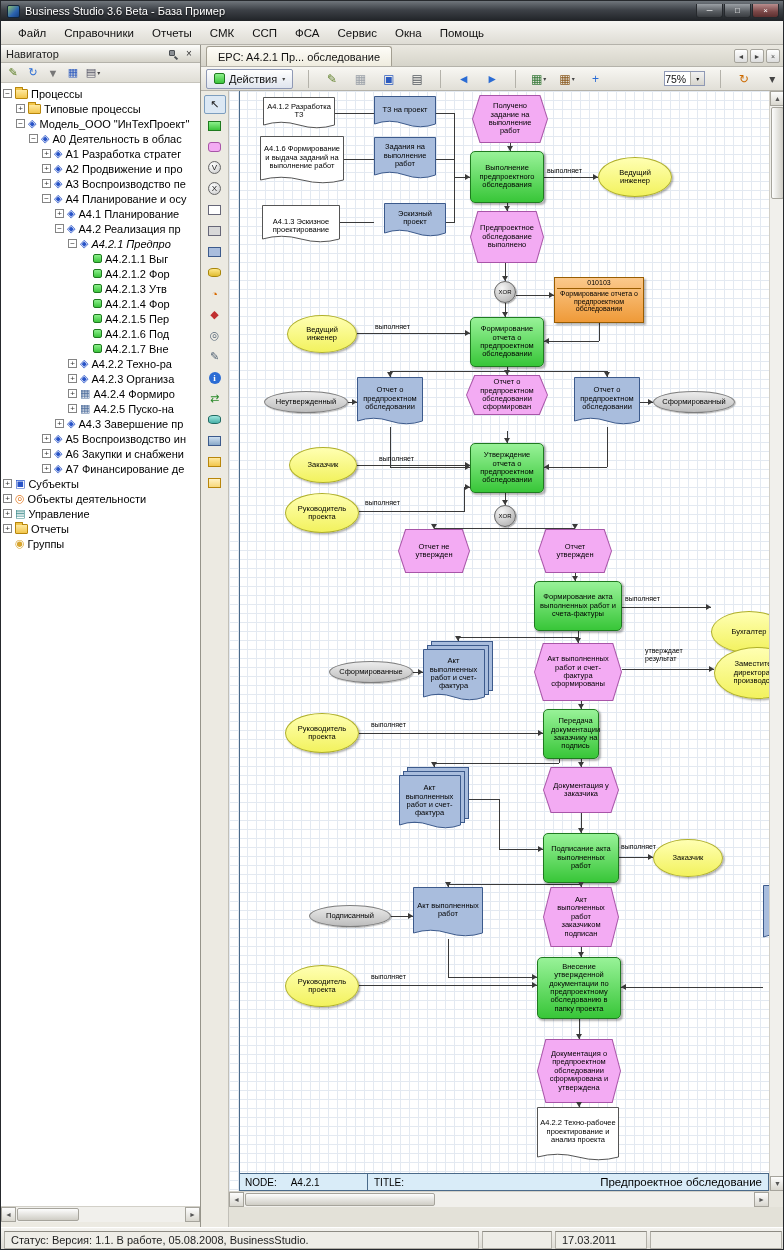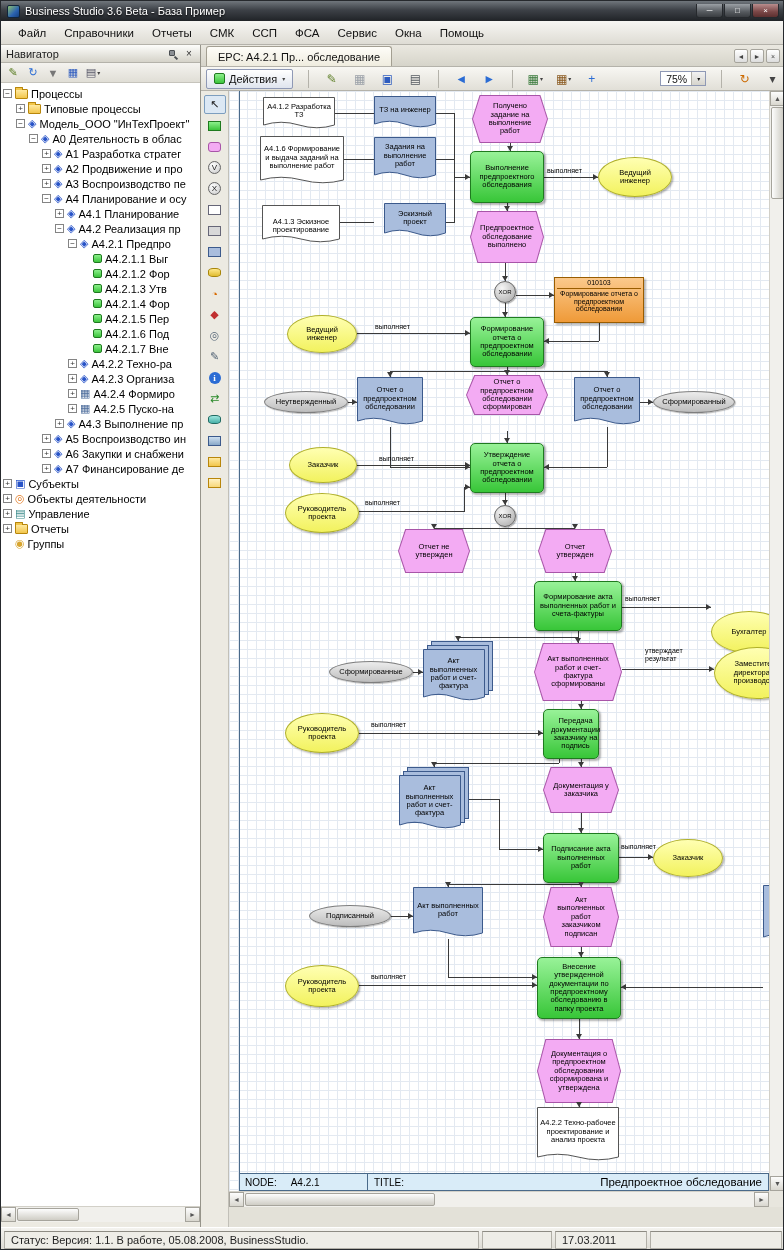--- a/index.html
+++ b/index.html
@@ -36,37 +36,37 @@
 .ticon.folder-icon,.ticon.reports-icon{width:13px;height:10px;background:linear-gradient(#ffe9a0,#f2c64c);border:1px solid #b8860b;border-radius:1px;position:relative;margin-top:1px;}
 .ticon.folder-icon::before,.ticon.reports-icon::before{content:"";position:absolute;left:-1px;top:-3px;width:6px;height:2px;background:#f2c64c;border:1px solid #b8860b;border-bottom:none;border-radius: 1px 1px 0 0;}
 .ticon.process-icon{width:9px;height:9px;background:linear-gradient(#8cf08c,#3cc43c);border:1px solid #1f7a1f;border-radius:2px;}
 .tree-glyph{font-size:11px;line-height:11px;}
 .decomposition-icon{color:#2753c8;}
 .diagram-icon{color:#4a6a9a;}
 .subjects-icon{color:#2753c8;}
 .objects-icon{color:#e07820;}
 .control-icon{color:#3a8a8a;}
 .groups-icon{color:#d8a52f;}
-.trow.sel .tlabel{}
+.trow.sel .tlabel{font-style:italic;}
 .nav-hscroll{position:absolute;left:0;top:1161px;width:199px;height:16px;background:#f1f0ec;border-top:1px solid #d2d0c8;display:flex;align-items:center;}
 
 .sb-btn{width:15px;height:15px;flex:none;background:linear-gradient(#fdfdfd,#d9d7cf);border:1px solid #a6a49c;color:#555;font-size:7px;display:flex;align-items:center;justify-content:center;}
 .sb-thumb{height:13px;background:linear-gradient(#fdfdfd,#cfcdc5);border:1px solid #a6a49c;border-radius:2px;margin:0 1px;}
 
 #editor{position:absolute;left:200px;top:44px;width:584px;height:1182px;background:#e3e1d8;}
 #tabbar{position:absolute;left:0;top:0;width:100%;height:22px;background:linear-gradient(#eae8e0,#d6d4ca);border-bottom:1px solid #b4b2aa;display:flex;align-items:flex-end;padding-left:5px;}
 .tab{height:20px;background:linear-gradient(#fefdf8,#efecdf);border:1px solid #a39f92;border-bottom:none;border-radius:3px 3px 0 0;padding:0 11px;display:flex;align-items:center;font-size:11px;color:#111;}
 .tab-ctrls{margin-left:auto;display:flex;gap:2px;padding:0 5px 3px 0;}
 .tab-ctrl{width:14px;height:14px;border:1px solid #a6a49c;background:linear-gradient(#fff,#ddd);font-size:7px;color:#444;display:flex;align-items:center;justify-content:center;border-radius:2px;}
 #ed-toolbar{position:absolute;left:0;top:22px;width:100%;height:24px;background:linear-gradient(#f8f7f3,#e1dfd7);border-bottom:1px solid #b4b2aa;display:flex;align-items:center;padding:0 5px;gap:13px;}
 .tb-btn{display:flex;align-items:center;gap:4px;border:1px solid #8f99b5;background:linear-gradient(#ffffff,#dfe4ee);padding:1px 7px;font-size:11px;height:20px;border-radius:2px;color:#111;}
 .ab-ic{width:11px;height:11px;background:linear-gradient(#8cf08c,#3cc43c);border:1px solid #1f7a1f;border-radius:2px;}
 .tb-icon{width:19px;height:19px;display:flex;align-items:center;justify-content:center;font-size:12px;border-radius:2px;}
 .tb-sep{width:1px;height:18px;background:#b4b2aa;margin:0 2px;flex:none;}
-.zoom-combo{display:flex;align-items:center;border:1px solid #8f99b5;background:#fff;height:15px;font-size:10.5px;padding-left:5px;color:#111;margin-left:48px;}
+.zoom-combo{display:flex;align-items:center;border:1px solid #8f99b5;background:#fff;height:15px;font-size:10.5px;color:#111;margin-left:48px;}
 .zoom-combo .dd{width:14px;height:100%;background:linear-gradient(#f2f2f2,#d6d4cc);border-left:1px solid #b1afa7;display:flex;align-items:center;justify-content:center;font-size:6px;margin-left:4px;}
 
 #palette{position:absolute;left:0;top:46px;width:28px;height:1136px;background:#eceae2;border-right:1px solid #c2c0b8;display:flex;flex-direction:column;align-items:center;padding-top:4px;gap:2px;}
 .pal-item{width:22px;height:19px;display:flex;align-items:center;justify-content:center;border:1px solid transparent;border-radius:2px;font-size:11px;}
 .pal-item.first{border-color:#7d9ebf;background:#dcE8f4;}
 .sw{width:13px;height:10px;border:1px solid #555;}
 .sw-green{background:linear-gradient(#8cf08c,#3cc43c);border-color:#1f7a1f;}
 .sw-pink{background:#f3abf3;border-color:#a855a8;border-radius:3px;}
 .sw-docw{background:#fff;border-color:#667;}
 .sw-docb{background:#a9bddd;border-color:#3c5a8c;}
@@ -292,21 +292,21 @@
         <div class="trow">
           <span class="tspacer" style="width: 67px;"></span>
           <span class="texp">+</span>
           <span class="ticon diagram-icon tree-glyph">▦</span>
           <span class="tlabel">A4.2.5 Пуско-на</span>
         </div>
         <div class="trow">
           <span class="tspacer" style="width: 54px;"></span>
           <span class="texp">+</span>
           <span class="ticon decomposition-icon tree-glyph">◈</span>
-          <span class="tlabel">A4.3 Выполнение пр</span>
+          <span class="tlabel">A4.3 Завершение пр</span>
         </div>
         <div class="trow">
           <span class="tspacer" style="width: 41px;"></span>
           <span class="texp">+</span>
           <span class="ticon decomposition-icon tree-glyph">◈</span>
           <span class="tlabel">A5 Воспроизводство ин</span>
         </div>
         <div class="trow">
           <span class="tspacer" style="width: 41px;"></span>
           <span class="texp">+</span>
@@ -519,21 +519,21 @@
         <div class="shape docwrap" style="left: 34px; top: 6px; width: 72px; height: 34px;">
           <svg width="72" height="34" viewBox="0 0 72 34" style="position:absolute;left:0;top:0">
             <path d="M0.5 0.5 L 71.5 0.5 L 71.5 28 Q 54 33.5 36 28 Q 18 22.5 0.5 28 Z" fill="#FFFFFF" stroke="#555555" stroke-width="1"></path>
           </svg>
           <div class="doc-text">A4.1.2 Разработка ТЗ</div>
         </div>
         <div class="shape docwrap" style="left: 145px; top: 5px; width: 62px; height: 34px;">
           <svg width="62" height="34" viewBox="0 0 62 34" style="position:absolute;left:0;top:0">
             <path d="M0.5 0.5 L 61.5 0.5 L 61.5 28 Q 46.5 33.5 31 28 Q 15.5 22.5 0.5 28 Z" fill="#A9BDDD" stroke="#3C5A8C" stroke-width="1"></path>
           </svg>
-          <div class="doc-text">ТЗ на инженер</div>
+          <div class="doc-text">ТЗ на проект</div>
         </div>
         <div class="shape ev" style="left: 243px; top: 4px; width: 76px; height: 48px;">
           <div class="ev-in">Получено задание на выполнение работ</div>
         </div>
         <div class="shape docwrap" style="left: 31px; top: 45px; width: 84px; height: 50px;">
           <svg width="84" height="50" viewBox="0 0 84 50" style="position:absolute;left:0;top:0">
             <path d="M0.5 0.5 L 83.5 0.5 L 83.5 44 Q 63 49.5 42 44 Q 21 38.5 0.5 44 Z" fill="#FFFFFF" stroke="#555555" stroke-width="1"></path>
           </svg>
           <div class="doc-text">A4.1.6 Формирование и выдача заданий на выполнение работ</div>
         </div>

